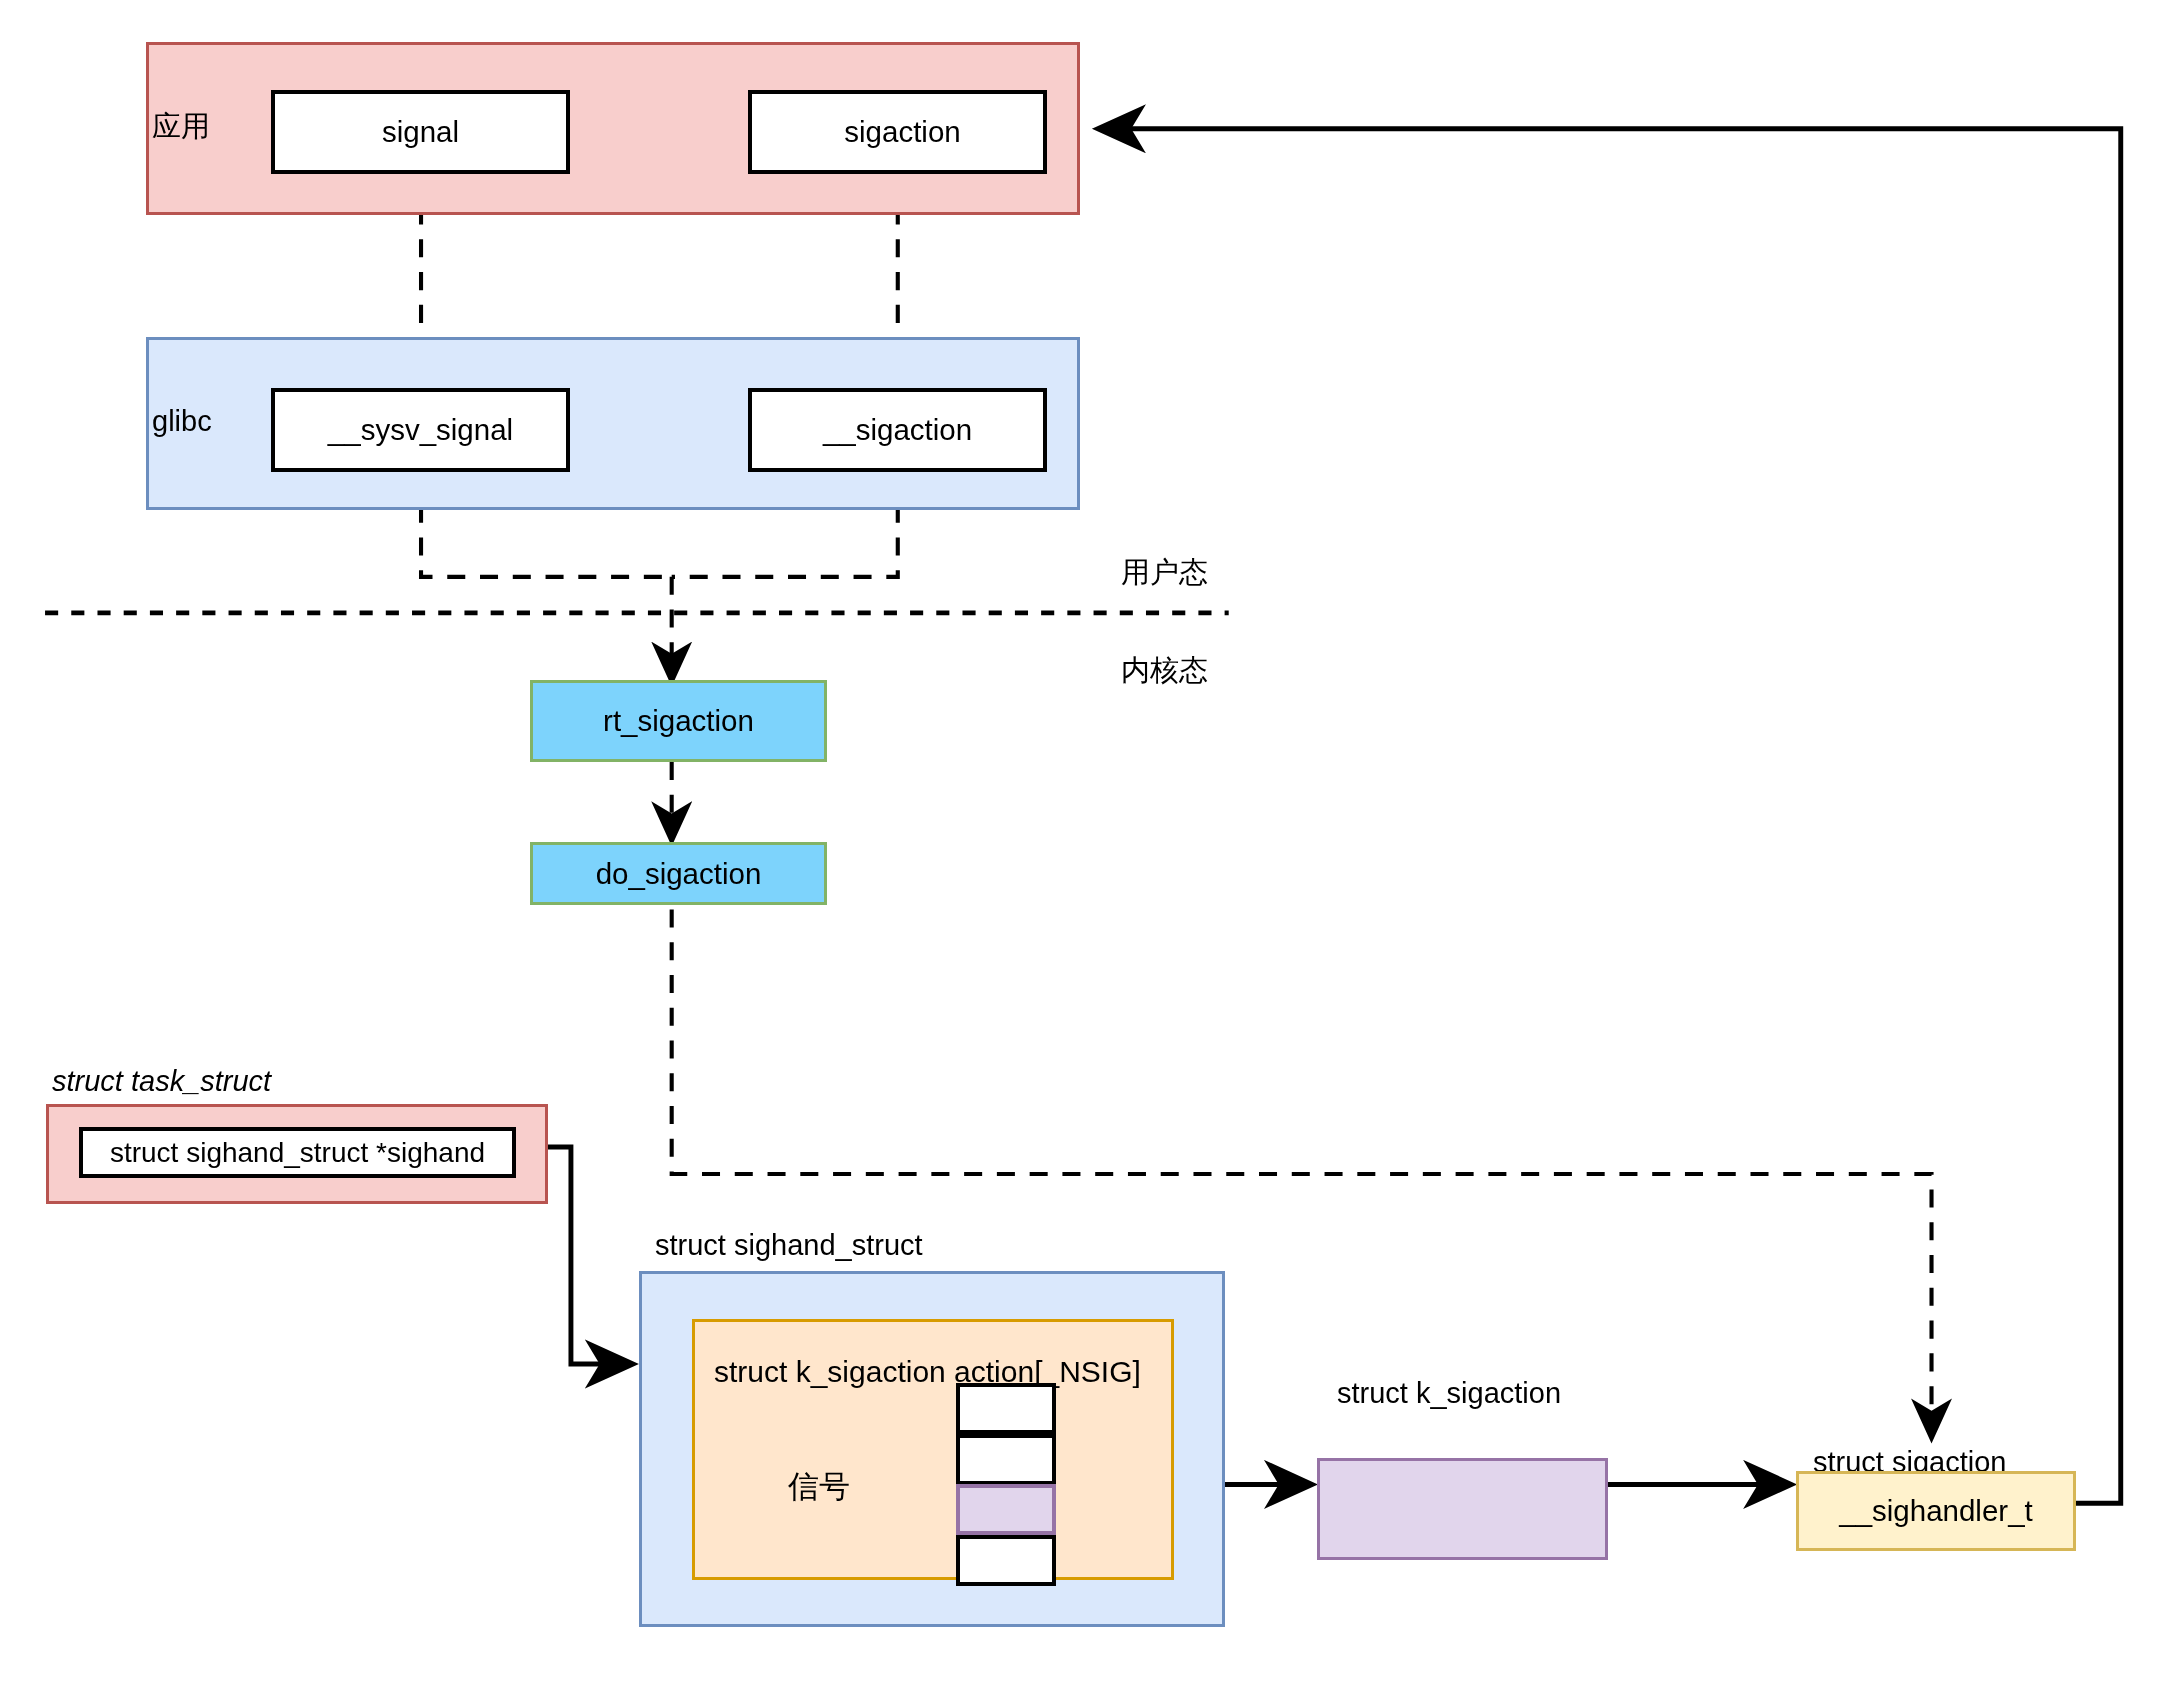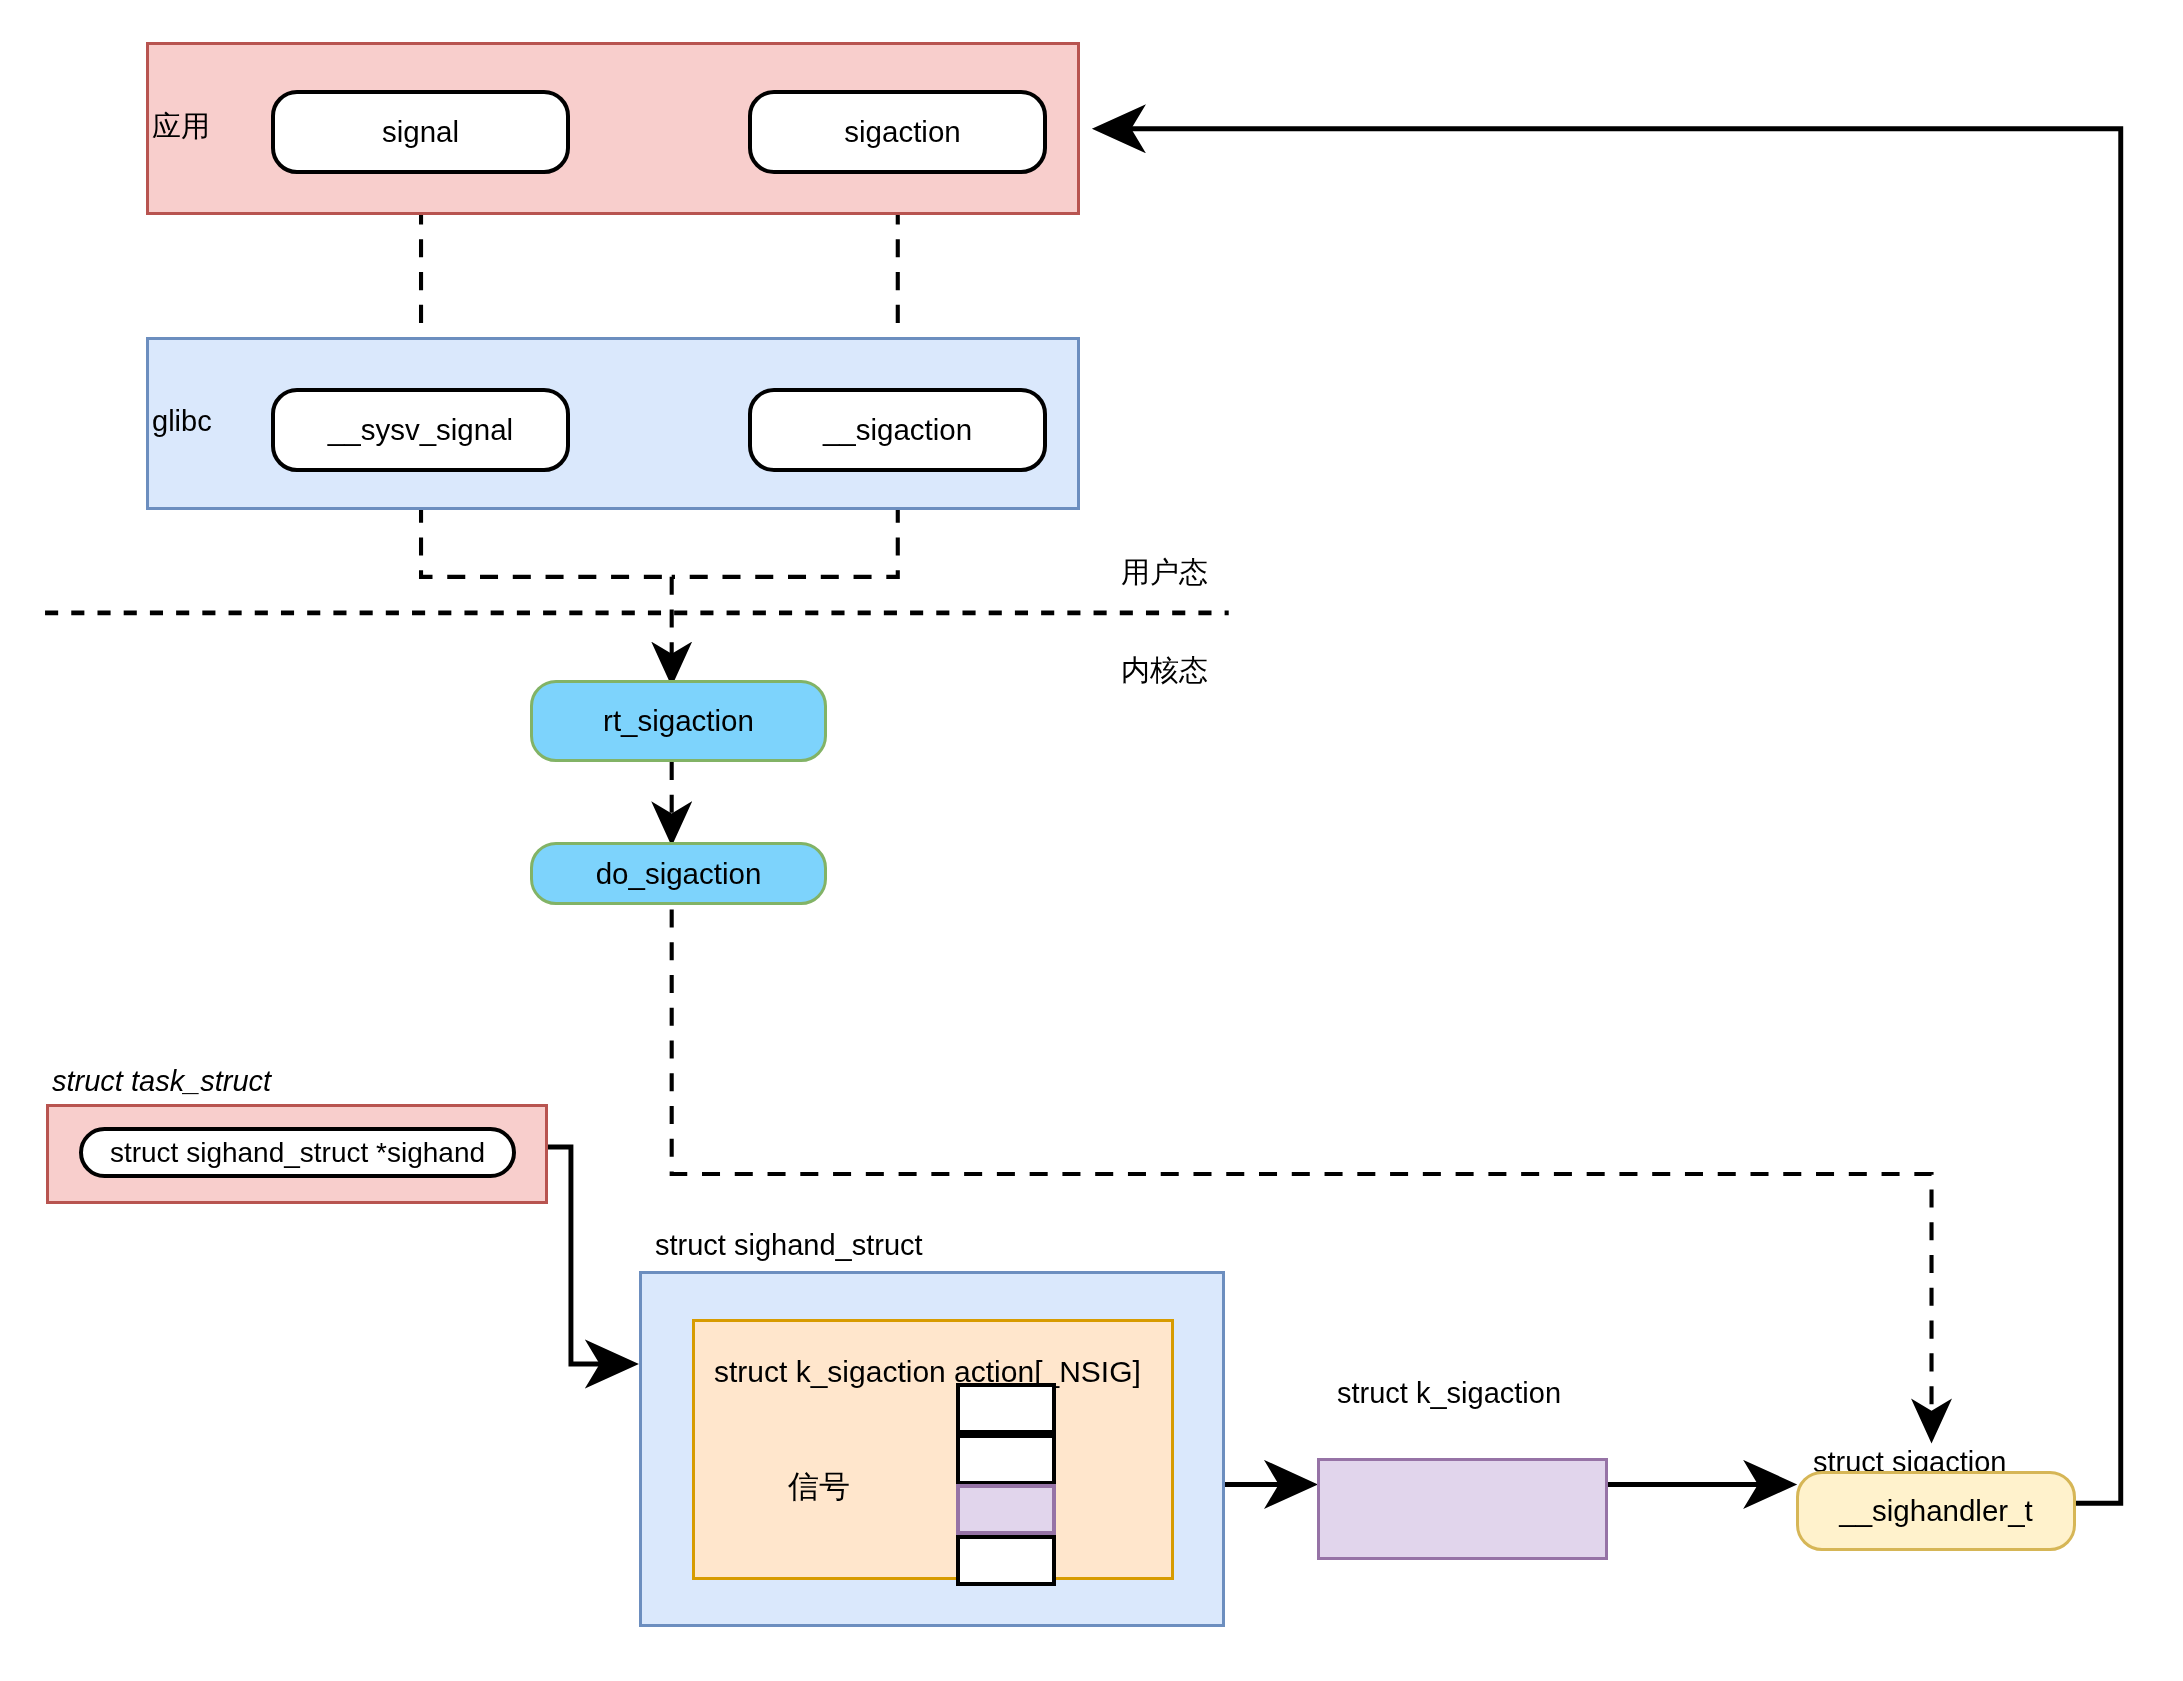--- a/index.html
+++ b/index.html
@@ -33,21 +33,20 @@
   }
   .node {
     position: absolute;
     box-sizing: border-box;
     display: flex;
     align-items: center;
     justify-content: center;
     font-size: 29.5px;
     white-space: nowrap;
     text-align: right;
-    border-radius: 26px;
   }
   .node-white {
     background: #ffffff;
     border: 4.1px solid #000000;
   }
   .node-green {
     background: #7dd3fc;
     border: 3.3px solid #82b366;
     margin-left: 7px;
   }

